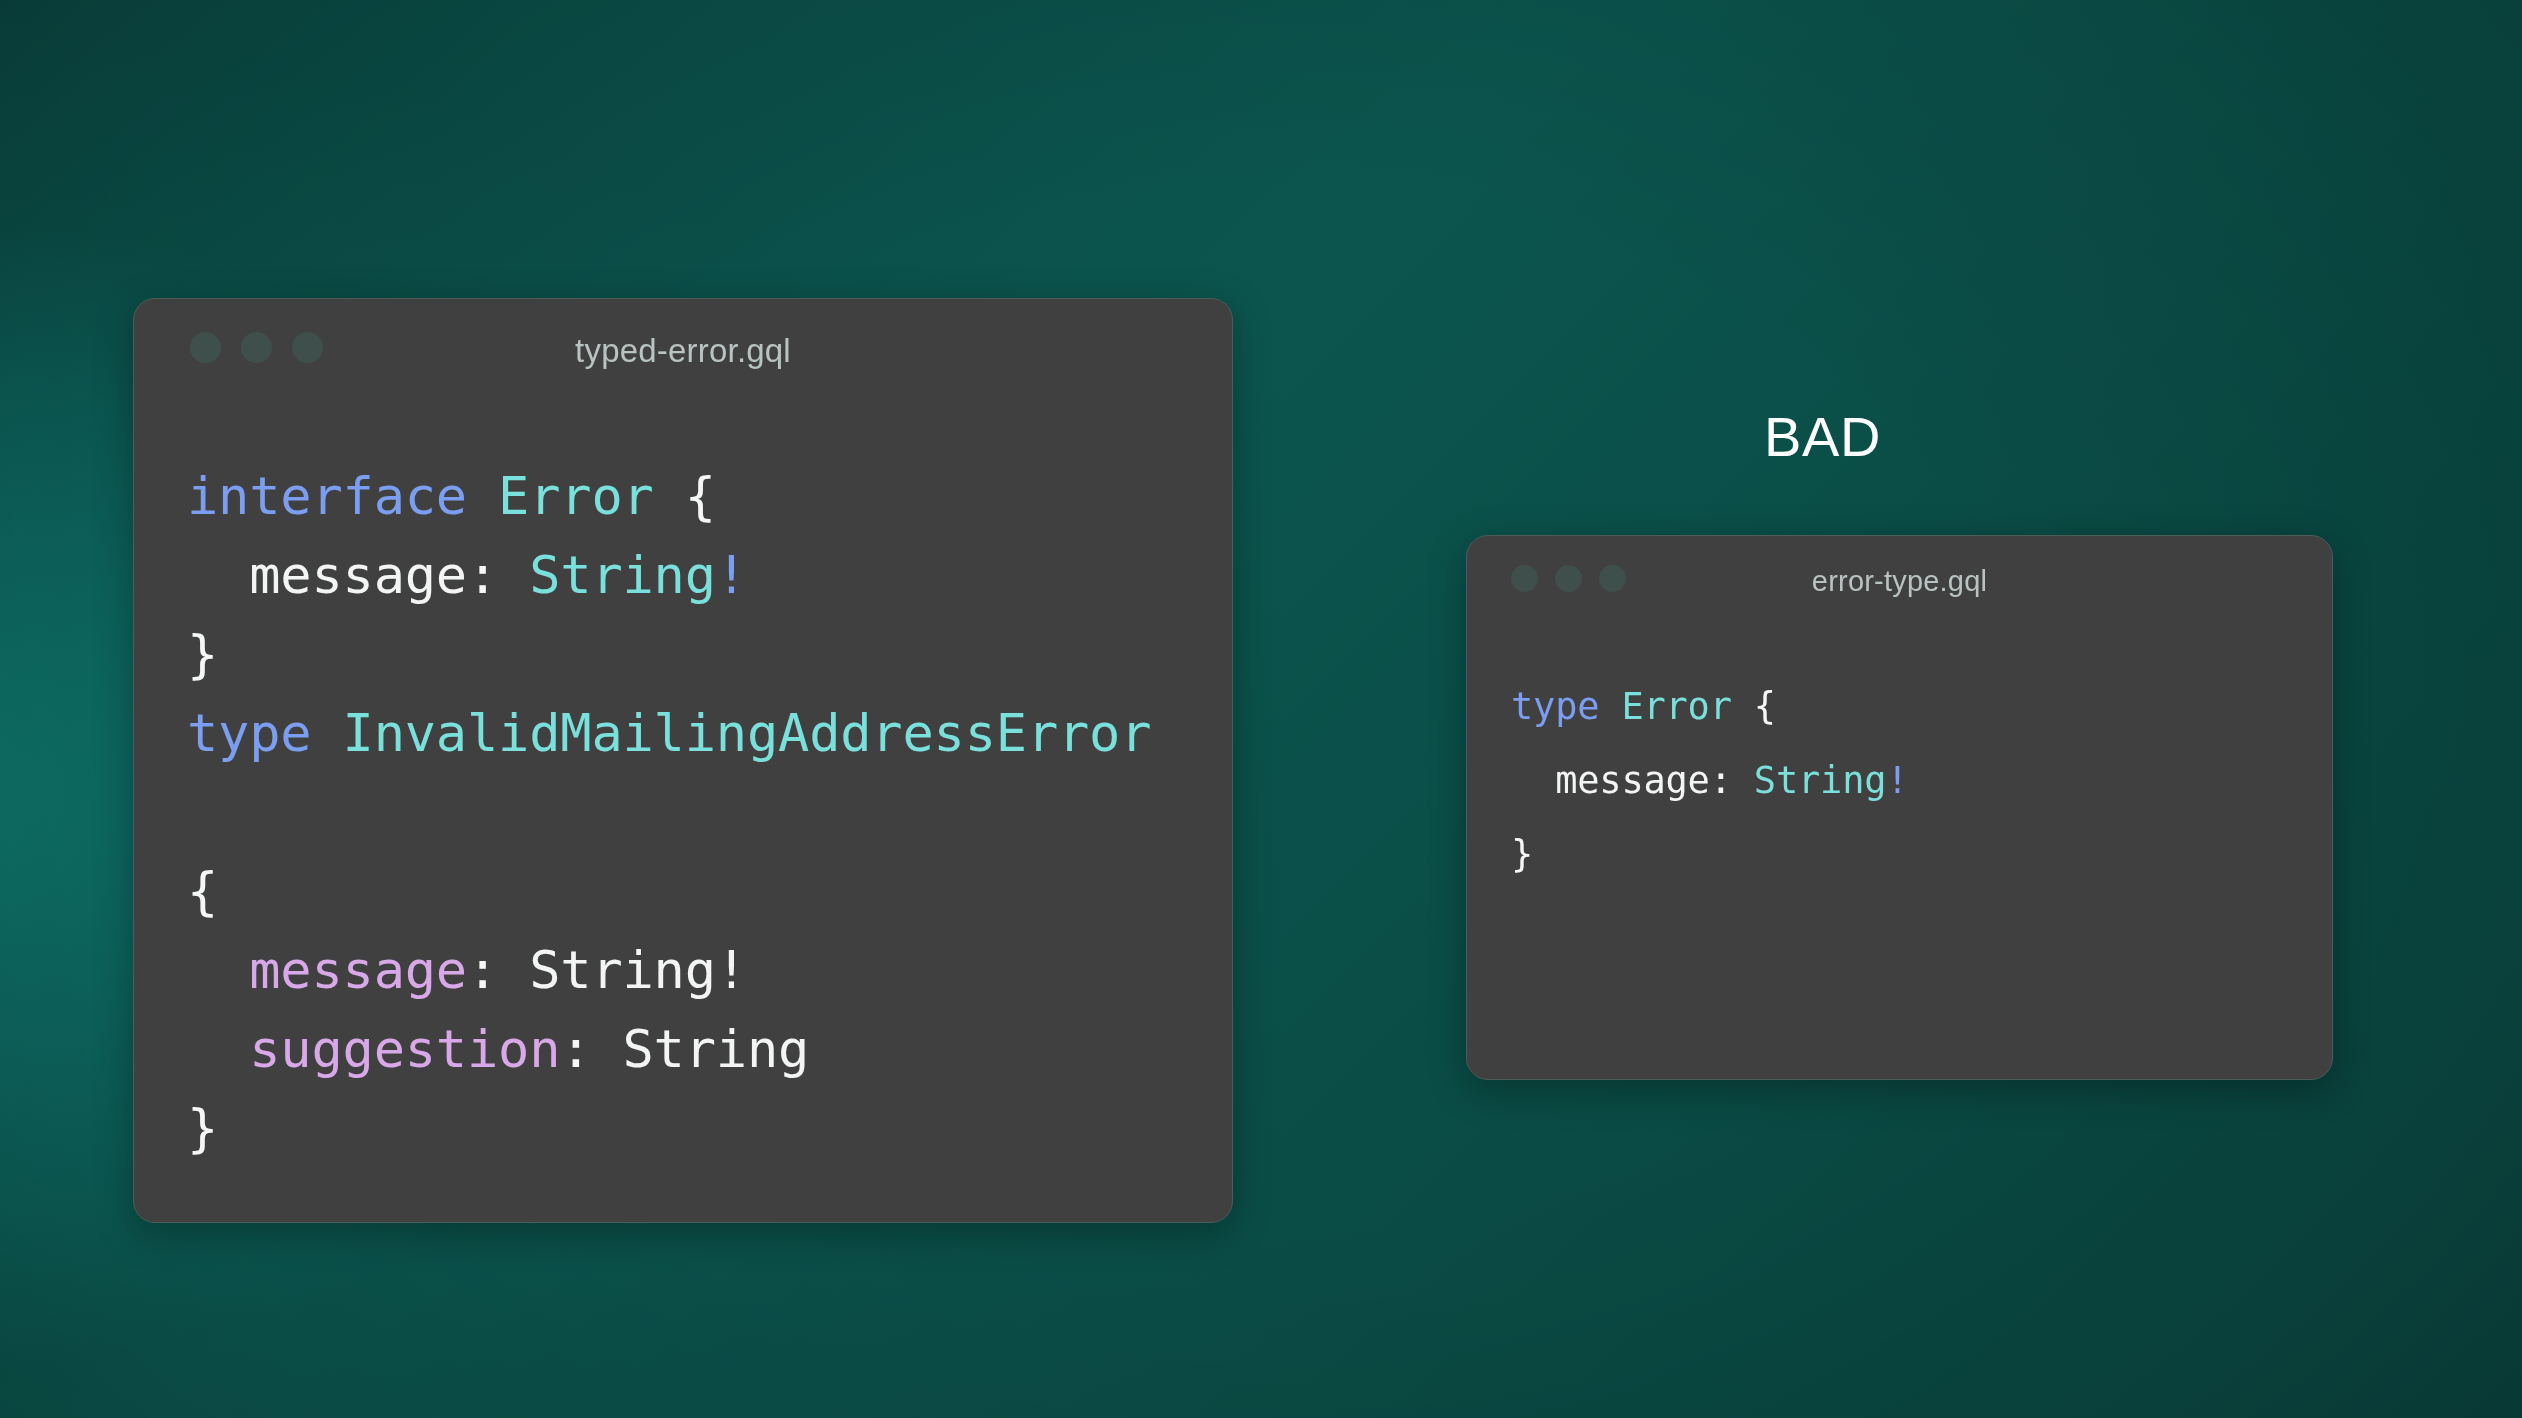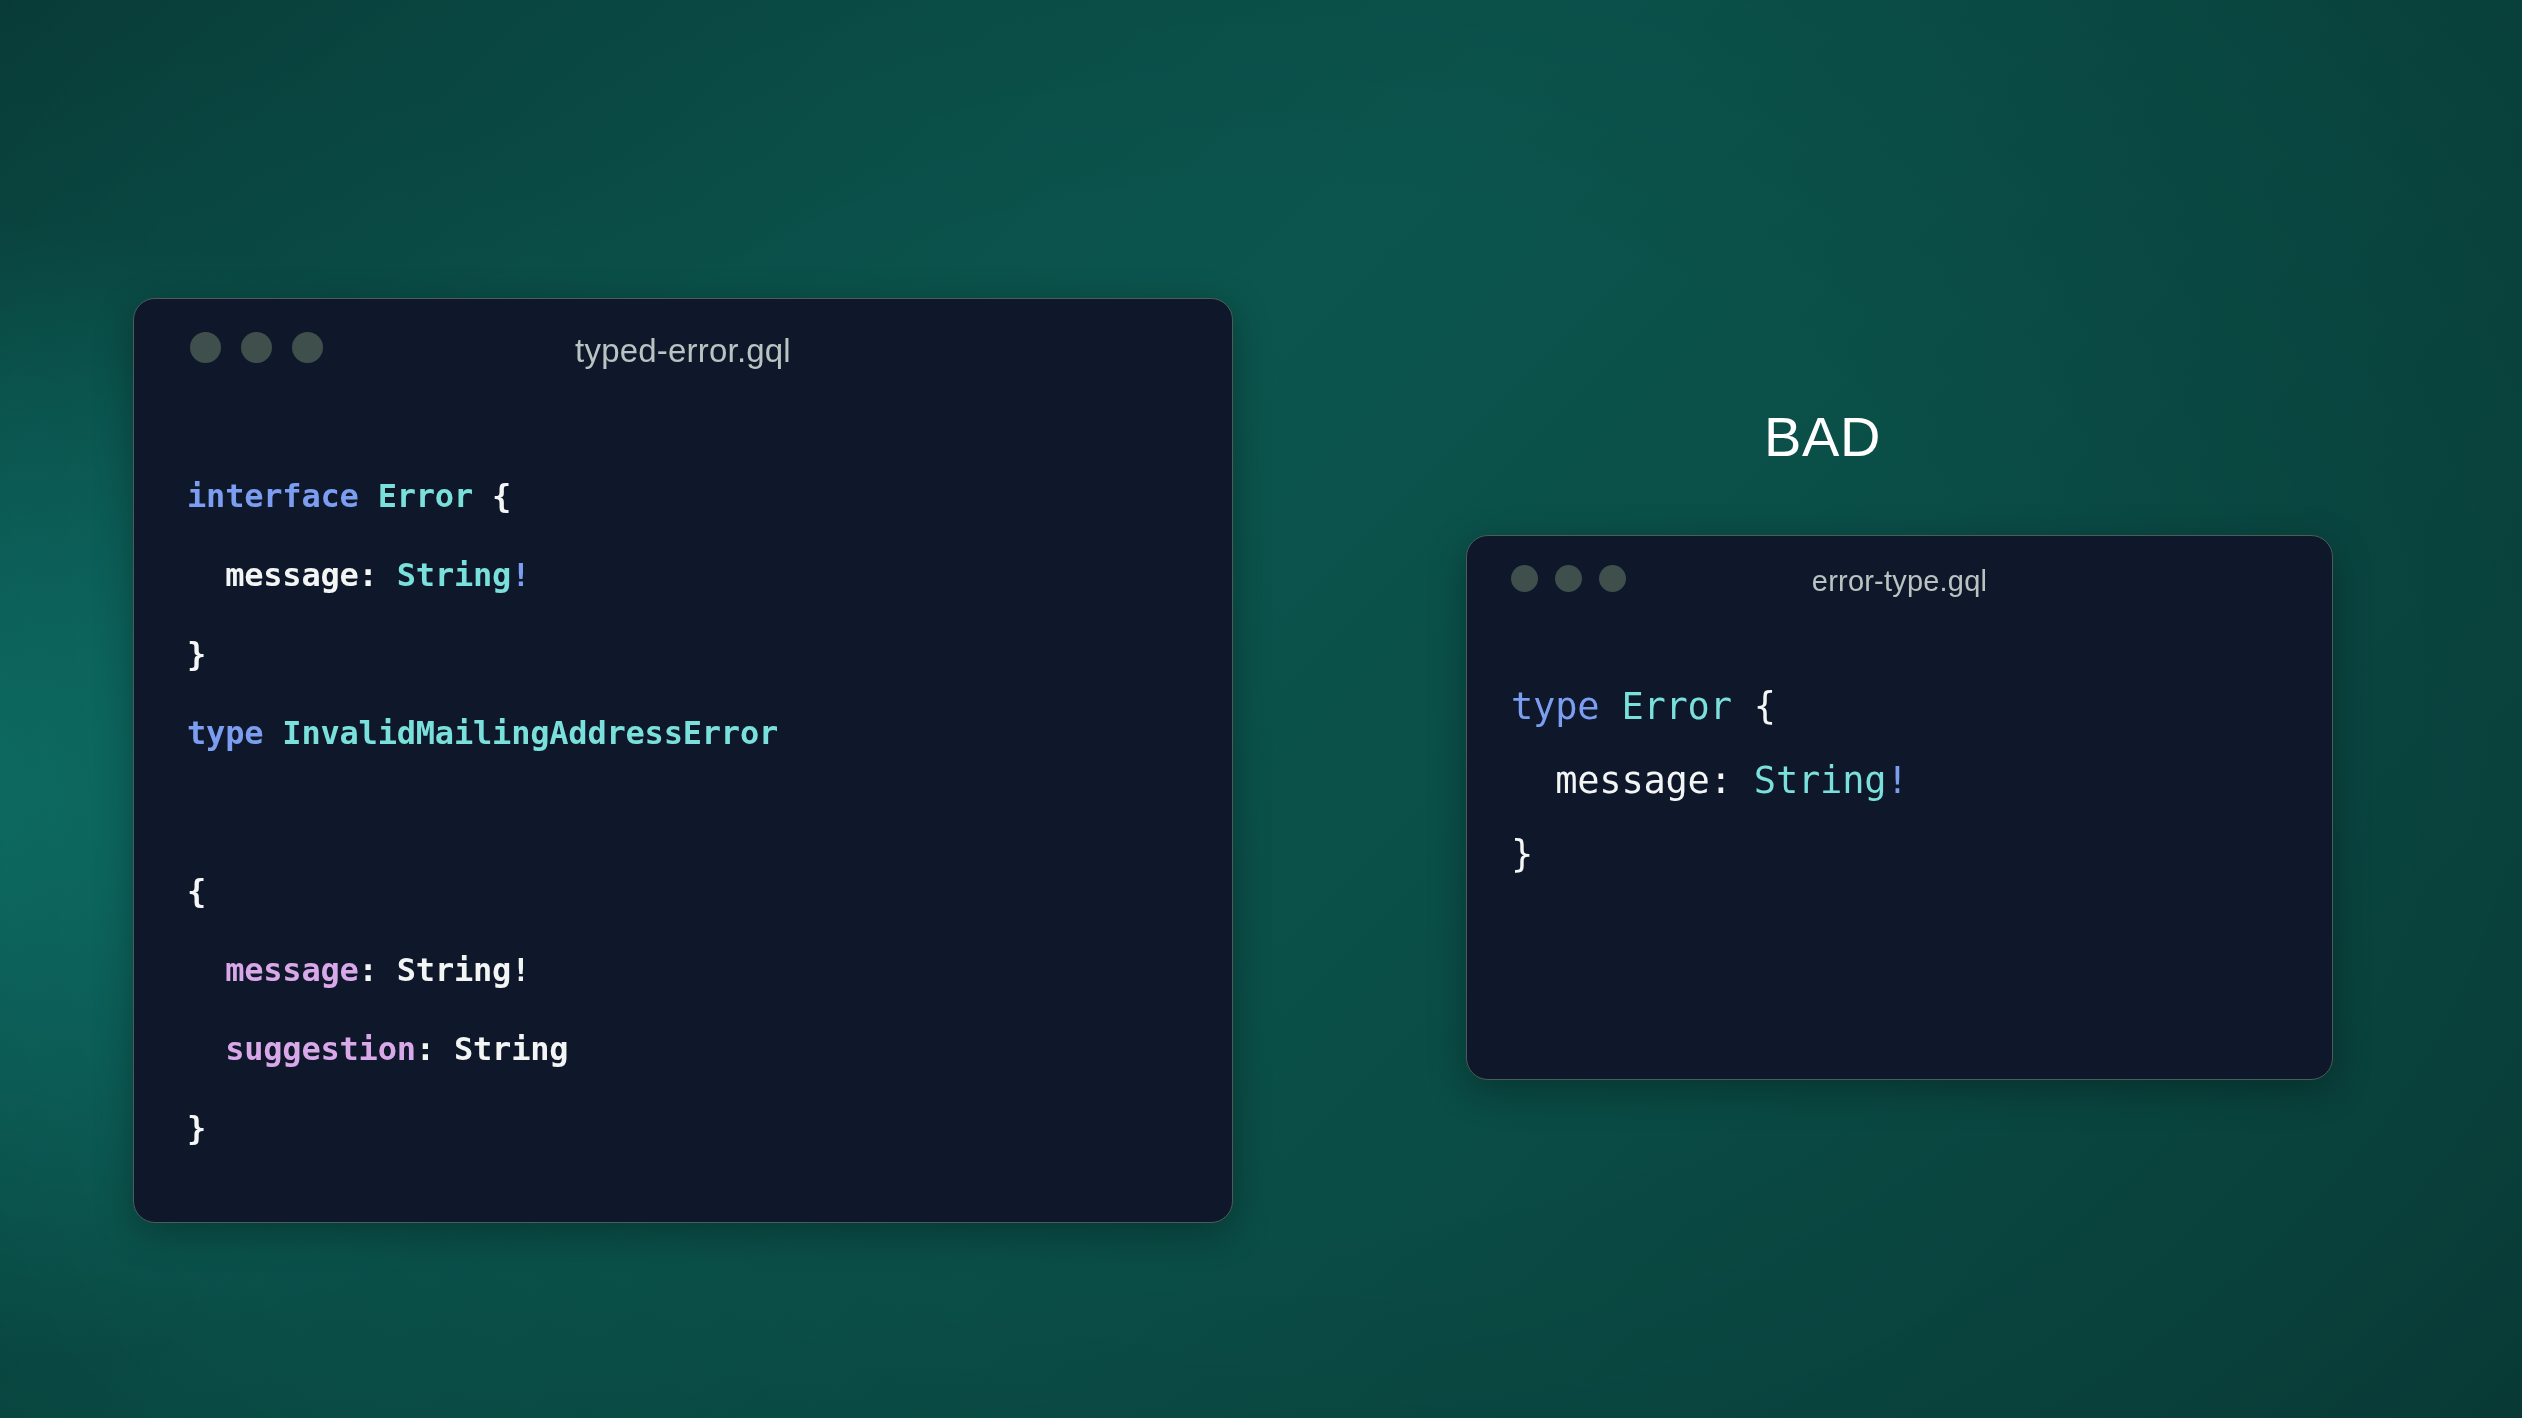--- a/index.html
+++ b/index.html
@@ -67,21 +67,21 @@
   #heading-bad {
     left: 1728px;
     top: 409px;
     font-size: 56px;
     margin-left: 36px;
   }
 
   
   .code-window {
     position: absolute;
-    background: #0f172a;
+    background: #404040;
     border: 1px solid #4c5c58;
     border-radius: 22px;
     box-shadow: 0 10px 38px rgba(0,0,0,0.30);
     overflow: hidden;
     box-sizing: border-box;
   }
   #window-good {
     left: 133px;
     top: 298px;
     width: 1100px;
@@ -140,24 +140,23 @@
   }
 
   
   .code-body {
     font-family: "DejaVu Sans Mono", "Liberation Mono", monospace;
     white-space: pre;
     color: #f2f5f4;
   }
   #window-good .code-body {
     padding: 110px 0 0 53px;
-    font-size: 32px;
+    font-size: 52px;
     line-height: 79px;
     letter-spacing: -0.2px;
-    font-weight: bold;
   }
   #window-bad .code-body {
     padding: 92px 0 0 44px;
     font-size: 37px;
     line-height: 74px;
     letter-spacing: -0.2px;
   }
   .code-line { display: block; }
 
   

